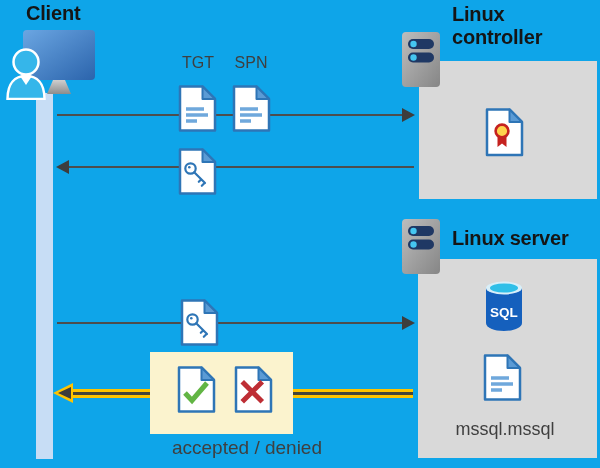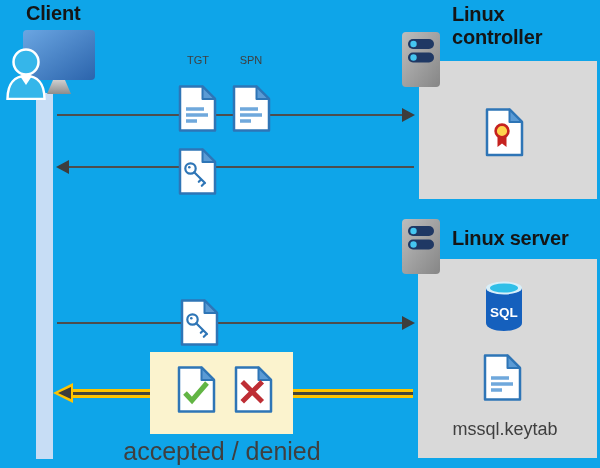--- a/index.html
+++ b/index.html
@@ -2,21 +2,21 @@
 <html style="--accent-blue: #2E75B6; --fold-blue: #5B9BD5; --doc-line-blue: #6FA8DC; --person-cyan: #35B6EA; --lifeline-blue: #C7DDF5; --server-pill-navy: #1F3864; --server-dot-cyan: #45C6F1; --box-gray: #D9D9D9; --arrow-gray: #4D4D4D; --highlight-yellow: #FBF3CE; --arrow-gold: #FFC400; --check-green: #62B544; --cross-red: #BE2E35; --cert-red: #C5221F; --cert-gold: #FFD34D; --sql-blue: #1560BD; --sql-top-cyan: #2FBFE8;"><head>
 <meta charset="utf-8">
 <style>
   html,body{margin:0;padding:0;background:#fff;}
   #canvas{
     position:relative;width:600px;height:468px;background:#0ea5e9;overflow:hidden;
     font-family:"Liberation Sans",sans-serif;
   }
   .abs{position:absolute;}
   .heading{font-weight:700;color:#151515;font-size:20px;line-height:23px;letter-spacing:-0.2px;}
-  .sublabel{color:#3f3f3f;font-size:11px;}
+  .sublabel{color:#3f3f3f;font-size:16px;}
   .caption{color:#3f3f3f;font-size:18px;}
 
   
   .client-label{left:26px;top:2px;}
   .client-icon{left:4px;top:28px;z-index:4;}
   .lifeline{left:36px;top:93px;width:17px;height:366px;background:var(--lifeline-blue,#C7DDF5);z-index:0;}
 
   
   .tgt-label{left:176px;top:54px;width:44px;text-align:center;}
   .spn-label{left:229px;top:54px;width:44px;text-align:center;}
@@ -56,21 +56,21 @@
   .dc-box{left:419px;top:61px;width:178px;height:138px;background:var(--box-gray,#D9D9D9);z-index:0;}
   .dc-server{left:401px;top:31px;z-index:2;}
   .dc-label{left:452px;top:3px;width:146px;}
 
   
   .lx-box{left:418px;top:259px;width:179px;height:199px;background:var(--box-gray,#D9D9D9);z-index:0;}
   .lx-server{left:401px;top:218px;z-index:2;}
   .lx-label{left:452px;top:227px;white-space:nowrap;}
   .sql-icon{left:484px;top:280px;z-index:3;}
   .keytab-label{left:429px;top:419px;width:152px;text-align:center;}
-  .result-label{left:122px;top:437px;width:200px;text-align:center;font-size:25px;}
+  .result-label{left:122px;top:437px;width:200px;text-align:right;font-size:19px;}
 
   
   .doc-body{fill:#fff;stroke:var(--accent-blue,#2E75B6);stroke-width:2.5;stroke-linejoin:round;}
   .doc-fold{fill:var(--fold-blue,#5B9BD5);stroke:var(--accent-blue,#2E75B6);stroke-width:2;stroke-linejoin:round;}
   .doc-line{stroke:var(--doc-line-blue,#6FA8DC);stroke-width:3.4;fill:none;}
   .key-stroke{fill:none;stroke:var(--accent-blue,#2E75B6);stroke-width:2.2;stroke-linecap:round;}
   .key-dot{fill:var(--accent-blue,#2E75B6);}
   .check-stroke{fill:none;stroke:var(--check-green,#62B544);stroke-width:5;}
   .x-stroke{fill:none;stroke:var(--cross-red,#BE2E35);stroke-width:5;stroke-linecap:square;}
   .seal-circle{fill:var(--cert-gold,#FFD34D);stroke:var(--cert-red,#C5221F);stroke-width:2.6;}
@@ -227,15 +227,15 @@
 
   <div class="abs heading lx-label">Linux server</div>
 
   <div class="abs doc doc-keytab">
     <svg width="41" height="49" viewBox="0 0 41 47">
       <path class="doc-body" d="M3,1.5 L25.5,1.5 L38,14 L38,45.5 L3,45.5 Z"></path>
       <path class="doc-fold" d="M25.5,1.5 L25.5,14 L38,14 Z"></path>
       <path class="doc-line" d="M9,24 H27 M9,30 H31 M9,36 H20"></path>
     </svg>
   </div>
-  <div class="abs caption keytab-label">mssql.keytab</div>
+  <div class="abs caption keytab-label">mssql.mssql</div>
 
 </div>
 
 </body></html>

